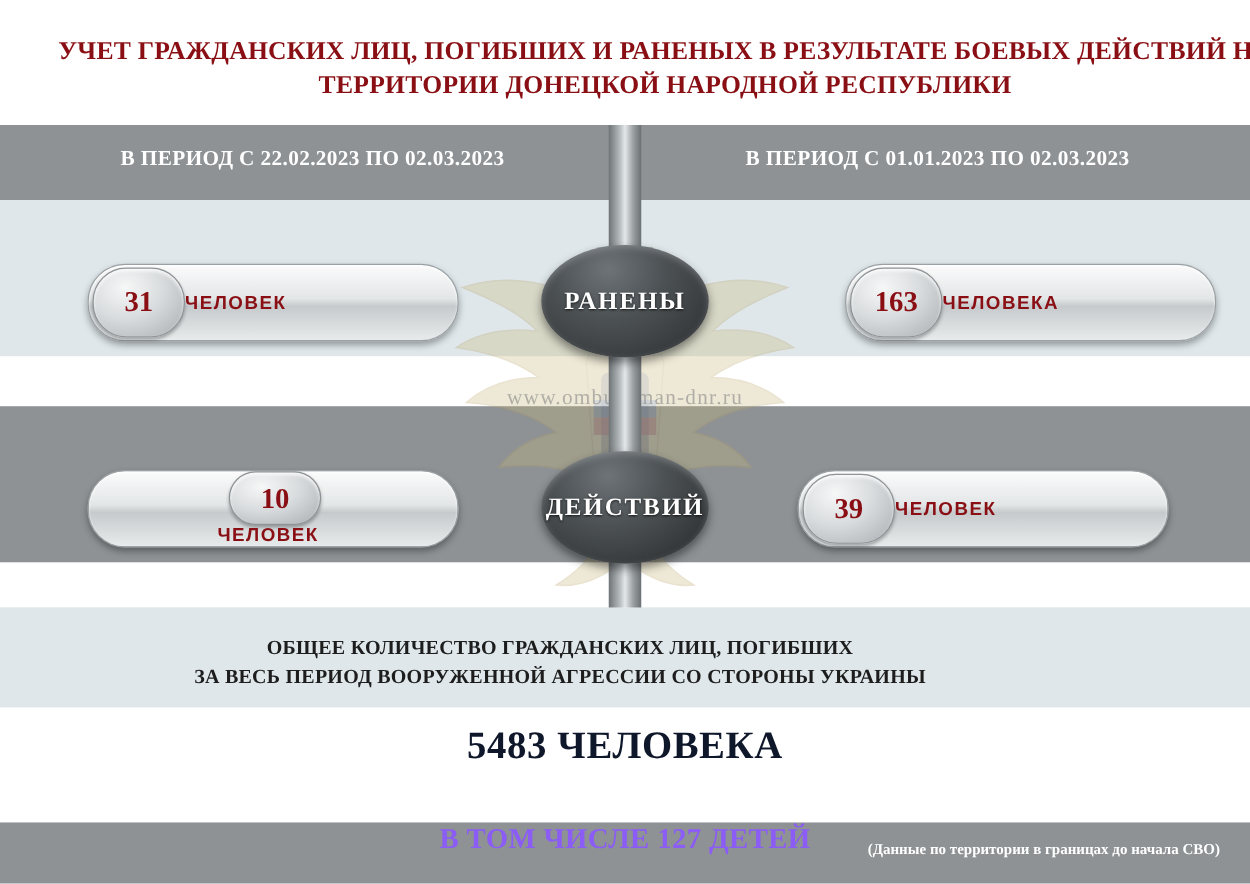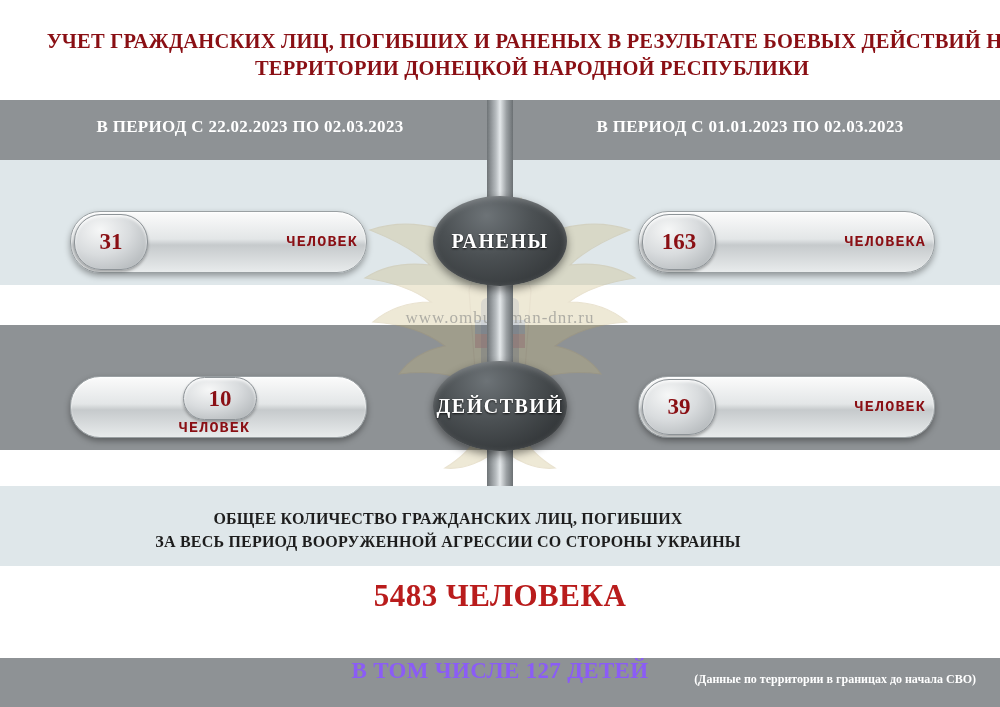--- a/index.html
+++ b/index.html
@@ -107,21 +107,21 @@
     height: 60px;
     width: 295px;
     border-radius: 30px;
     background: linear-gradient(to bottom,#fbfbfb 0%,#e3e6e7 45%,#c6cacc 55%,#e8ebec 100%);
     border: 1px solid #9aa0a3;
     box-shadow: 0 3px 6px rgba(0,0,0,.35), inset 0 1px 2px rgba(255,255,255,.9);
     display: flex;
     align-items: center;
   }
   .pill-w-left   { left: 70px;  top: 211px; }
-  .pill-w-right  { left: 638px; top: 211px; gap: 20px; }
+  .pill-w-right  { left: 676px; top: 211px; }
   .pill-k-left   { left: 70px;  top: 376px; flex-direction: column; }
   .pill-k-right  { left: 638px; top: 376px; }
 
   .pill-num {
     width: 72px;
     height: 54px;
     margin-left: 3px;
     border-radius: 27px;
     background: radial-gradient(ellipse at 35% 28%, #f6f7f7 0%, #d9dcde 45%, #a8adb0 100%);
     border: 1px solid #8d9397;
@@ -129,26 +129,26 @@
     display: flex;
     align-items: center;
     justify-content: center;
     font-weight: bold;
     font-size: 23px;
     color: #8a0f14;
     font-family: "Liberation Serif", serif;
   }
   .pill-label {
     flex: 1;
-    text-align: right;
+    text-align: left;
     font-weight: bold;
     font-size: 15px;
     letter-spacing: 1.2px;
     color: #8a0f14;
-    font-family: Liberation Mono, monospace;
+    font-family: Liberation Sans, sans-serif;
     padding-right: 8px;
   }
 
   
   .sphere {
     position: absolute;
     left: 433px;
     width: 134px;
     height: 90px;
     border-radius: 50% / 50%;
@@ -187,21 +187,21 @@
     letter-spacing: .2px;
   }
   .grand-total {
     position: absolute;
     top: 578px;
     left: 0;
     width: 1000px;
     text-align: center;
     font-weight: bold;
     font-size: 31px;
-    color: #b91c1c;
+    color: #0f172a;
     letter-spacing: .5px;
   }
   .children-total {
     position: absolute;
     top: 658px;
     left: 0;
     width: 1000px;
     text-align: center;
     font-weight: bold;
     font-size: 23px;

